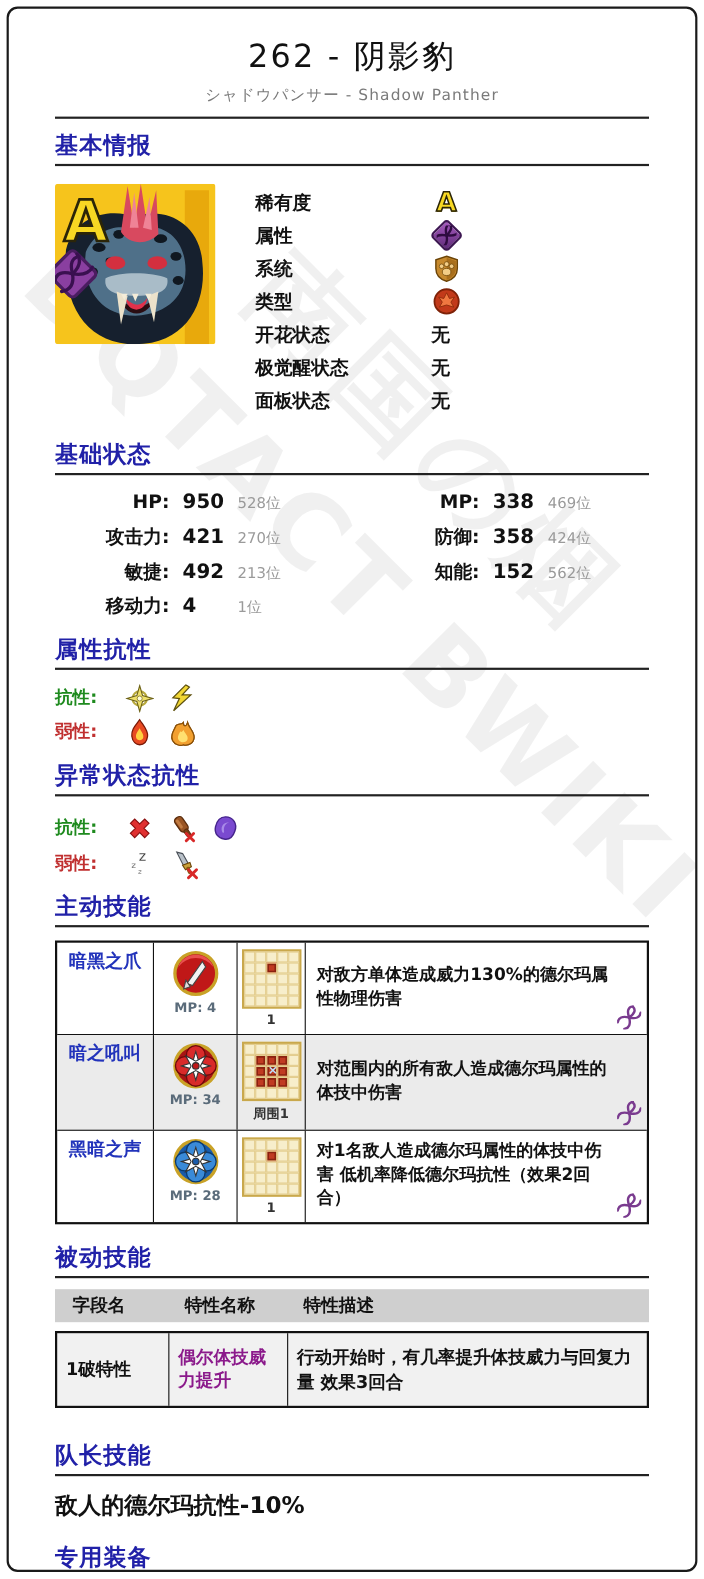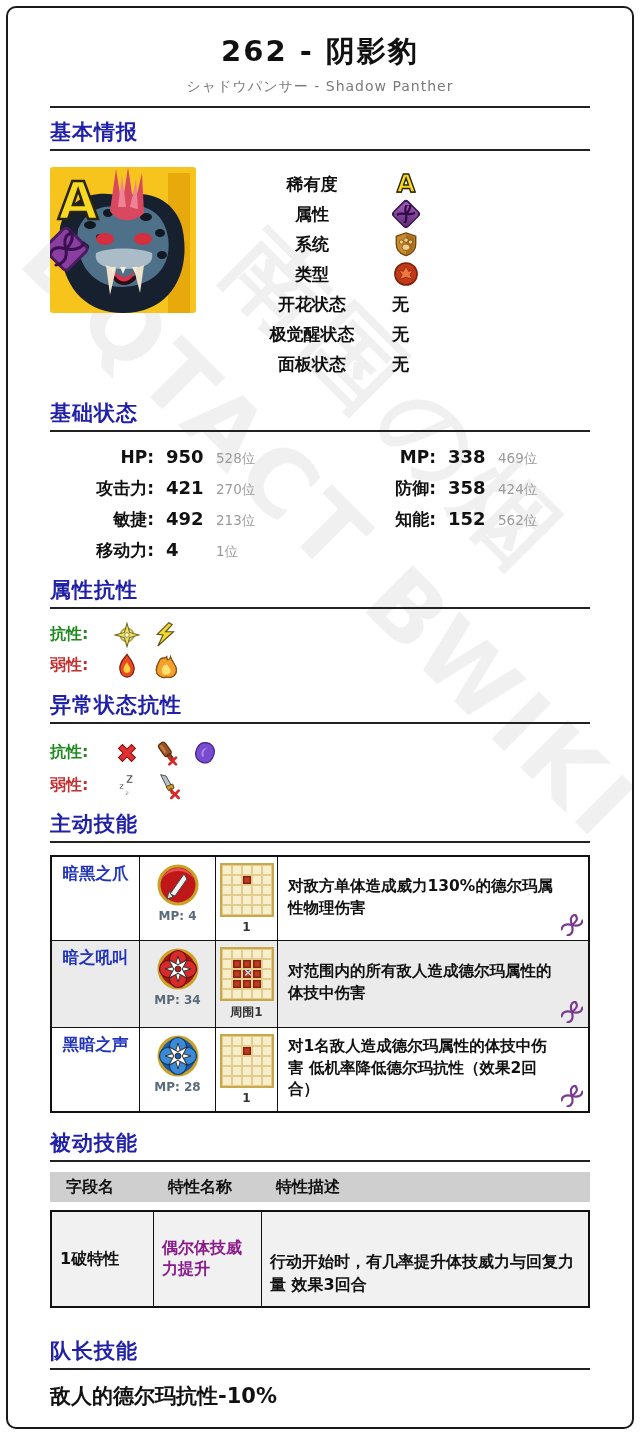--- a/index.html
+++ b/index.html
@@ -8,31 +8,31 @@
   .frame { position:relative; width:628px; height:1423px; margin:6px; border:2px solid #1a1a1a;
            border-radius:10px; overflow:hidden; background:#fff; }
   .content { position:relative; z-index:2; padding:0 42px; }
 
   
   .wm { position:absolute; z-index:1; color:rgba(0,0,0,0.06); font-weight:bold; white-space:nowrap;
         transform:rotate(45deg); pointer-events:none; }
   .wm1 { top:330px; left:170px; font-size:96px; letter-spacing:12px; }
   .wm2 { top:470px; left:-90px; font-size:92px; letter-spacing:6px; }
 
-  .title { margin-top:24px; text-align:center; font-size:29px; font-weight:700; letter-spacing:2px; }
+  .title { margin-top:24px; text-align:center; font-size:29px; font-weight:400; letter-spacing:2px; }
   .subtitle { margin-top:6px; text-align:center; font-size:14px; color:#7a7a7a; letter-spacing:1px; }
   .toprule { margin-top:10px; border-top:2px solid #222; }
 
   .sec-h { margin-top:10px; padding-bottom:3px; border-bottom:2px solid #222;
            color:#2121a8; font-size:21px; font-weight:bold; letter-spacing:1px; }
 
   
   .basic-row { margin-top:16px; display:flex; gap:36px; }
   .portrait { width:146px; height:146px; flex:0 0 146px; border-radius:3px; overflow:hidden; }
-  .info-rows { flex:1; padding-top:2px;text-align:center; }
+  .info-rows { flex:1; padding-top:2px; }
   .info-row { display:flex; align-items:center; height:30px; }
   .info-label { width:160px; font-size:17px; font-weight:600; }
   .info-value { font-size:17px; font-weight:700; }
   .info-icon { display:inline-flex; width:28px; height:28px; align-items:center; justify-content:center; }
   .rarity-a { font-size:24px; font-weight:900; color:#f7d823; -webkit-text-stroke:1.4px #2b2508;
               text-shadow:0 1px 0 #8a7408; }
   .diamond { width:22px; height:22px; transform:rotate(45deg); border-radius:4px;
              background:linear-gradient(135deg,#a85cc0,#5e2a78); border:2px solid #3d1752;
              display:flex; align-items:center; justify-content:center; }
   .diamond > svg { transform:rotate(-45deg); }
@@ -77,21 +77,21 @@
   .range-label { margin-top:3px; font-size:12px; font-weight:600; color:#333; }
 
   
   .pass-head { margin-top:10px; height:30px; background:#cfcfcf; display:grid;
                grid-template-columns:102px 108px 1fr; align-items:center; padding-left:16px;
                font-size:16px; font-weight:bold; }
   .pass-body { margin-top:8px; border:2px solid #111; background:#f1f1f1; display:grid;
                grid-template-columns:102px 108px 1fr; min-height:66px; }
   .pb-cell { border-right:1.5px solid #111; padding:10px 8px; font-size:16px; font-weight:600;
              display:flex; align-items:center; }
-  .pb-cell:last-child { border-right:none; line-height:1.45;margin-top:28px; }
+  .pb-cell:last-child { border-right:none; line-height:1.45; }
   .pb-trait { color:#8b1a8b; font-weight:bold; }
 
   .leader-text { margin-top:12px; font-size:21px; font-weight:700; }
 </style>
 </head>
 <body>
 
 <div class="frame">
   <div class="wm wm1">南国の烟</div>
   <div class="wm wm2">DQTACT BWIKI</div>

